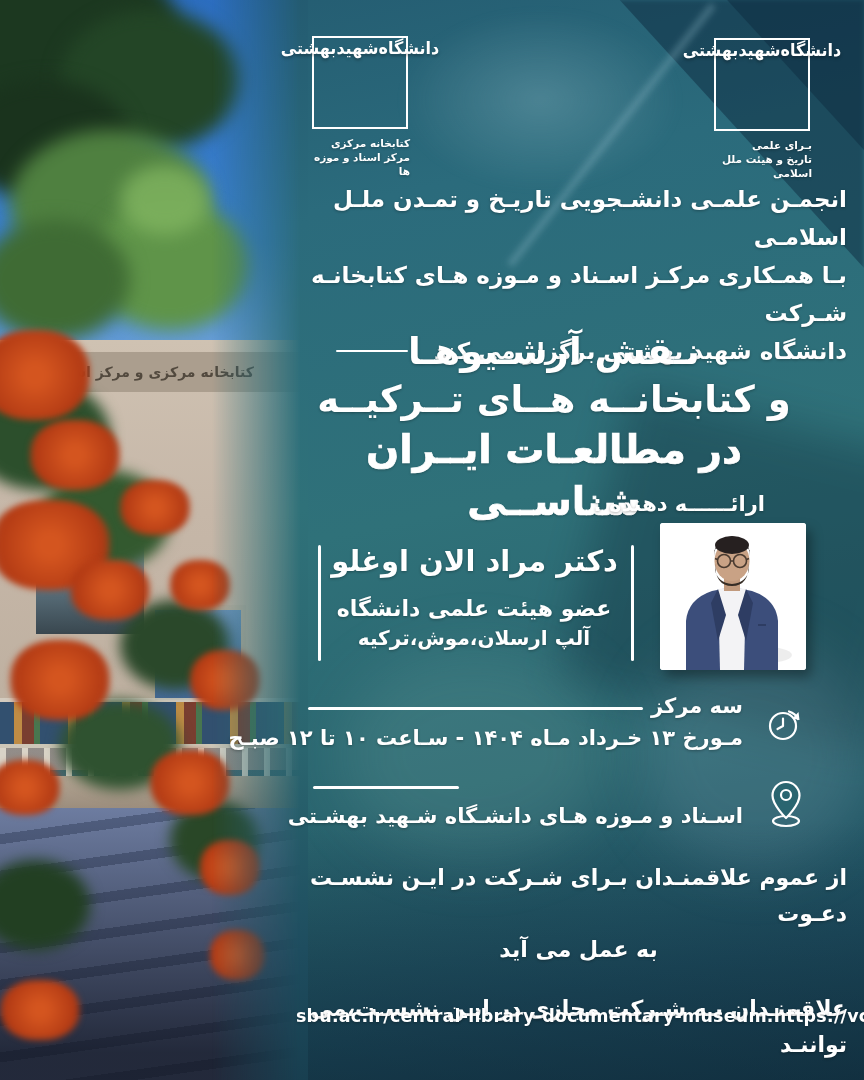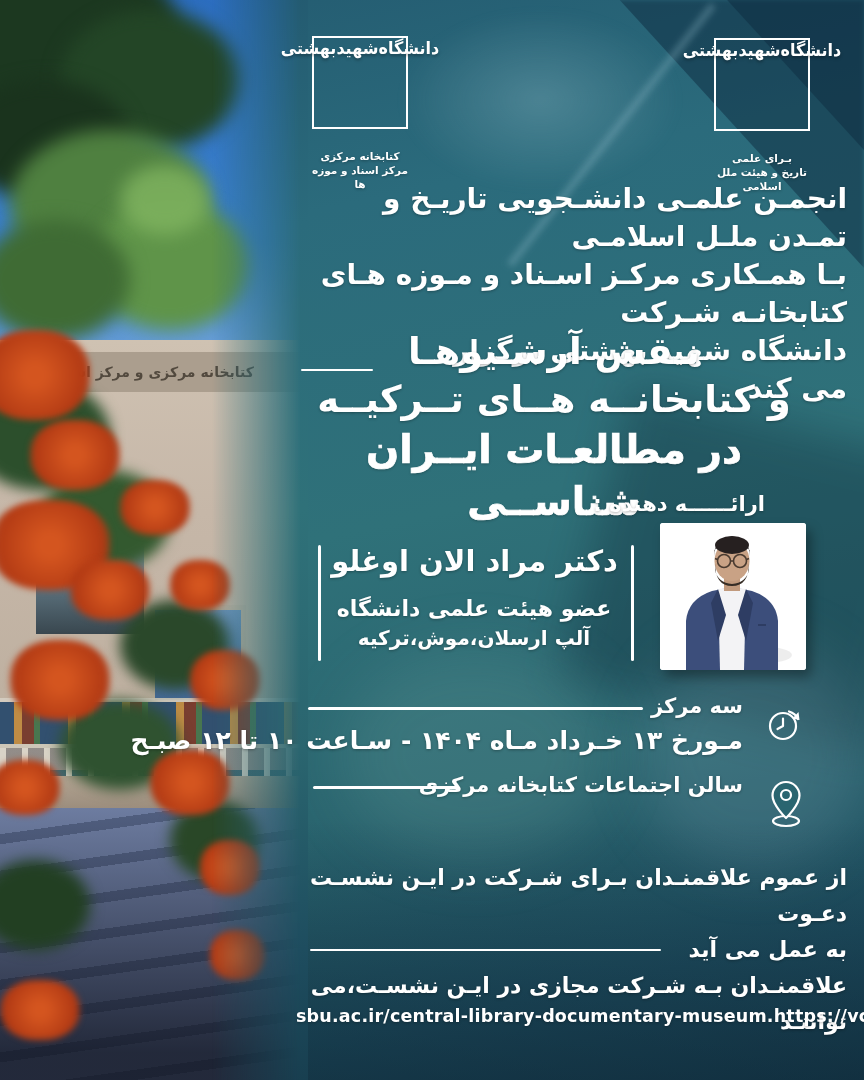--- a/index.html
+++ b/index.html
@@ -64,23 +64,23 @@
   .ct{position:absolute;z-index:3;}
   .txt{text-shadow:0 1px 3px rgba(0,0,0,.30);}
   .rtl{direction:rtl;}
   
   .logo{display:flex;flex-direction:column;align-items:center;}
   .logo1{left:310px;top:36px;width:100px;}
   .logo2{left:712px;top:38px;width:100px;}
   .emblem{box-sizing:border-box;border:2.5px solid #fff;width:96px;height:93px;
       display:flex;flex-direction:row;align-items:flex-start;justify-content:center;direction:rtl;}
   .emblem span{font-size:16px;font-weight:800;line-height:21px;transform:scaleY(1.08);}
-  .logo-cap{margin-top:20px;text-align:center;direction:rtl;font-size:10.5px;font-weight:bold;line-height:14px;}
-  
-  .intro{right:17px;top:180px;width:546px;text-align:right;font-size:28px;font-weight:bold;line-height:38px;}
+  .logo-cap{margin-top:7px;direction:rtl;font-size:10.5px;font-weight:bold;line-height:14px;}
+  
+  .intro{right:17px;top:180px;width:546px;text-align:right;font-size:23px;font-weight:bold;line-height:38px;}
   .line-dash{display:flex;align-items:center;gap:26px;}
   .dash{height:2.5px;background:#fff;border-radius:2px;flex:0 0 auto;}
   .dash-intro{width:72px;}
   .dash-grow{flex:1 1 auto;height:2.5px;background:#fff;border-radius:2px;}
   
   .title{left:308px;top:328px;width:492px;text-align:center;}
   .t12{font-size:37px;font-weight:800;line-height:48px;}
   .t3{font-size:39px;font-weight:800;line-height:52px;-webkit-text-stroke:.7px #fff;}
   
   .pres-label{right:99px;top:492px;font-size:21px;font-weight:bold;}
@@ -91,27 +91,27 @@
   .vbar-l{left:318px;top:545px;}
   .sp-name{right:246px;top:544px;font-size:29px;font-weight:800;white-space:nowrap;}
   .sp-aff1{left:324px;top:596px;width:300px;text-align:center;font-size:22px;font-weight:bold;}
   .sp-aff2{left:324px;top:626px;width:300px;text-align:center;font-size:20px;font-weight:bold;}
   
   .icon{stroke:#fff;fill:none;stroke-width:2.2;stroke-linecap:round;stroke-linejoin:round;}
   .clock-wrap{left:764px;top:704px;width:40px;height:40px;}
   .pin-wrap{left:768px;top:778px;width:36px;height:50px;}
   .day{right:121px;top:694px;font-size:21px;font-weight:bold;white-space:nowrap;}
   .day-dash{left:308px;top:707px;width:335px;height:2.5px;background:#fff;border-radius:2px;}
-  .datetime{right:121px;top:726px;font-size:25px;font-weight:bold;white-space:nowrap;}
+  .datetime{right:121px;top:726px;font-size:21px;font-weight:bold;white-space:nowrap;}
   .venue1{right:121px;top:773px;font-size:21px;font-weight:bold;white-space:nowrap;}
   .venue-dash{left:313px;top:786px;width:146px;height:2.5px;background:#fff;border-radius:2px;}
   .venue2{right:121px;top:804px;font-size:21px;font-weight:bold;white-space:nowrap;}
   
   .invite{right:17px;top:860px;width:537px;text-align:right;font-size:22px;font-weight:bold;line-height:36px;}
-  .invite .line-dash{gap:28px;}
+  .invite .line-dash{gap:20px;flex-direction:column;}
   
   .url{left:296px;top:1006px;direction:ltr;font-size:17.5px;font-weight:bold;letter-spacing:.2px;white-space:nowrap;}
 </style>
 </head>
 <body>
 
 <div class="poster">
 
   <div class="dec dec-tr"></div>
   <div class="dec dec-tr2"></div>
@@ -251,22 +251,22 @@
 
   <div class="ct pin-wrap">
     <svg width="36" height="50" viewBox="0 0 36 50">
       <g class="icon">
         <ellipse cx="18" cy="43" rx="13" ry="5"></ellipse>
         <path d="M18 4 C10.5 4 4.5 10 4.5 17.5 C4.5 27 18 40 18 40 C18 40 31.5 27 31.5 17.5 C31.5 10 25.5 4 18 4 Z" fill="#2a6570"></path>
         <circle cx="18" cy="17" r="5"></circle>
       </g>
     </svg>
   </div>
-  <div class="ct venue1 rtl txt">سالن اجتماعات کتابخانه مرکزی</div>
   <div class="ct venue-dash"></div>
+  <div class="ct venue2 rtl txt">اسـناد و مـوزه هـای دانشـگاه شـهید بهشـتی</div>
 
   <div class="ct invite rtl txt">
     <div>از عموم علاقمنـدان بـرای شـرکت در ایـن نشسـت دعـوت</div>
     <div class="line-dash">
       <span>به عمل می آید</span>
       <span class="dash-grow"></span>
     </div>
     <div>علاقمنـدان بـه شـرکت مجازی در ایـن نشسـت،می تواننـد</div>
   </div>
 

